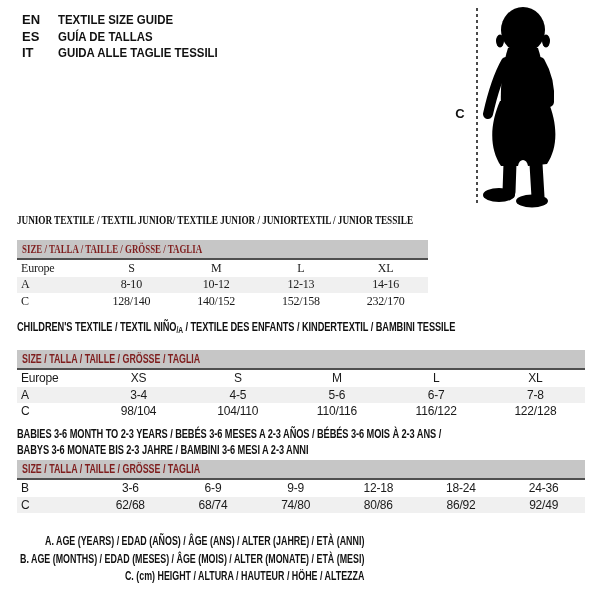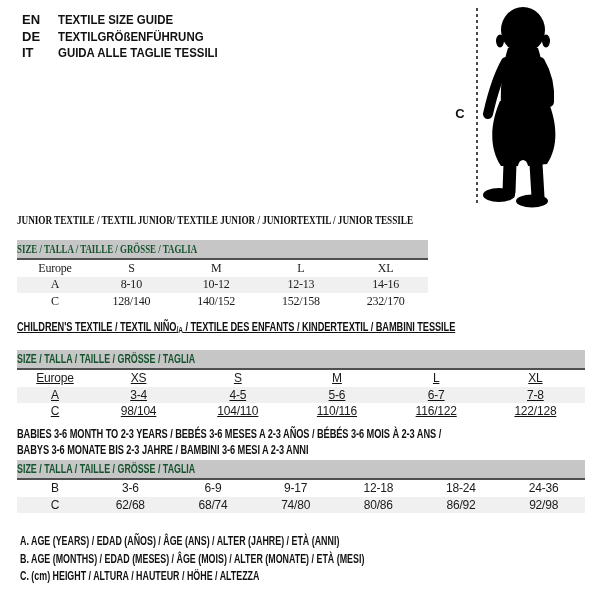--- a/index.html
+++ b/index.html
@@ -22,56 +22,56 @@
   
   .dash-line { position:absolute; left:476px; top:8px; width:2px; height:198px;
     background:repeating-linear-gradient(to bottom,#4a4a4a 0 3px,transparent 3px 6px); }
   .c-label { position:absolute; left:452px; top:106px; width:16px; text-align:center;
     font-size:13px; font-weight:bold; }
   .baby { position:absolute; left:477px; top:6px; }
 
   
   .tbl { position:absolute; left:17px; }
   #t1 { top:213px; width:411px;font-family:Liberation Serif, serif; }
-  #t2 { top:320px; width:568px;text-decoration:underline; }
+  #t2 { top:320px; width:568px; }
   #t3 { top:426px; width:568px; }
   .tbl-title { margin:0 0 13px 0; font-size:12.5px; font-weight:bold; line-height:14px;
     letter-spacing:-0.1px; }
   #t3 .tbl-title { margin-bottom:2px; line-height:16px; }
   .tline { display:block; }
   .subsc { font-size:9px; vertical-align:-2px; }
 
   .size-bar { height:18px; line-height:18px; background:#c6c6c6;
-    border-bottom:2px solid #4f4f4f; 
-    font-size:12px; font-weight:bold; color:#14532d; }
+    border-bottom:2px solid #4f4f4f; padding-left:5px;
+    font-size:12px; font-weight:bold; color:#7f1d1d; }
 
   table { border-collapse:collapse; width:100%; table-layout:fixed; }
   td { font-size:12px; letter-spacing:-0.2px; height:16.5px; padding:0;
     text-align:center; white-space:nowrap; color:#1a1a1a; }
-  td.lbl { text-align:center; padding-left:4px; }
+  td.lbl { text-align:left; padding-left:4px; }
   tr.stripe { background:#f0f0f0; }
   col.lblcol { width:72px; }
 
   
-  .notes { position:absolute; left:20px; top:533px; }
+  .notes { position:absolute; left:20px; top:533px;text-align:right; }
   .note { margin:0; font-size:12px; font-weight:bold; line-height:17.5px; }
 </style>
 </head>
 <body>
 
 <div class="page">
 
   <div class="langs">
     <div class="lang-row">
       <span class="lang-code">EN</span>
       <span class="lang-title">TEXTILE SIZE GUIDE</span>
     </div>
     <div class="lang-row">
-      <span class="lang-code">DE</span>
-      <span class="lang-title">TEXTILGRÖßENFÜHRUNG</span>
+      <span class="lang-code">ES</span>
+      <span class="lang-title">GUÍA DE TALLAS</span>
     </div>
     <div class="lang-row">
       <span class="lang-code">IT</span>
       <span class="lang-title">GUIDA ALLE TAGLIE TESSILI</span>
     </div>
   </div>
 
   <div class="dash-line"></div>
   <div class="c-label">C</div>
   <svg class="baby" width="98" height="202" viewBox="0 0 98 202" aria-hidden="true">
@@ -190,33 +190,33 @@
           <col>
           <col>
           <col>
           <col>
         </colgroup>
       <tbody>
       <tr>
         <td class="lbl">B</td>
         <td>3-6</td>
         <td>6-9</td>
-        <td>9-17</td>
+        <td>9-9</td>
         <td>12-18</td>
         <td>18-24</td>
         <td>24-36</td>
       </tr>
       <tr class="stripe">
         <td class="lbl">C</td>
         <td>62/68</td>
         <td>68/74</td>
         <td>74/80</td>
         <td>80/86</td>
         <td>86/92</td>
-        <td>92/98</td>
+        <td>92/49</td>
       </tr>
       </tbody>
     </table>
   </section>
 
   <div class="notes">
     <p class="note cx">A. AGE (YEARS) / EDAD (AÑOS) / ÂGE (ANS) / ALTER (JAHRE) / ETÀ (ANNI)</p>
     <p class="note cx">B. AGE (MONTHS) / EDAD (MESES) / ÂGE (MOIS) / ALTER (MONATE) / ETÀ (MESI)</p>
     <p class="note cx">C. (cm) HEIGHT / ALTURA / HAUTEUR / HÖHE / ALTEZZA</p>
   </div>

